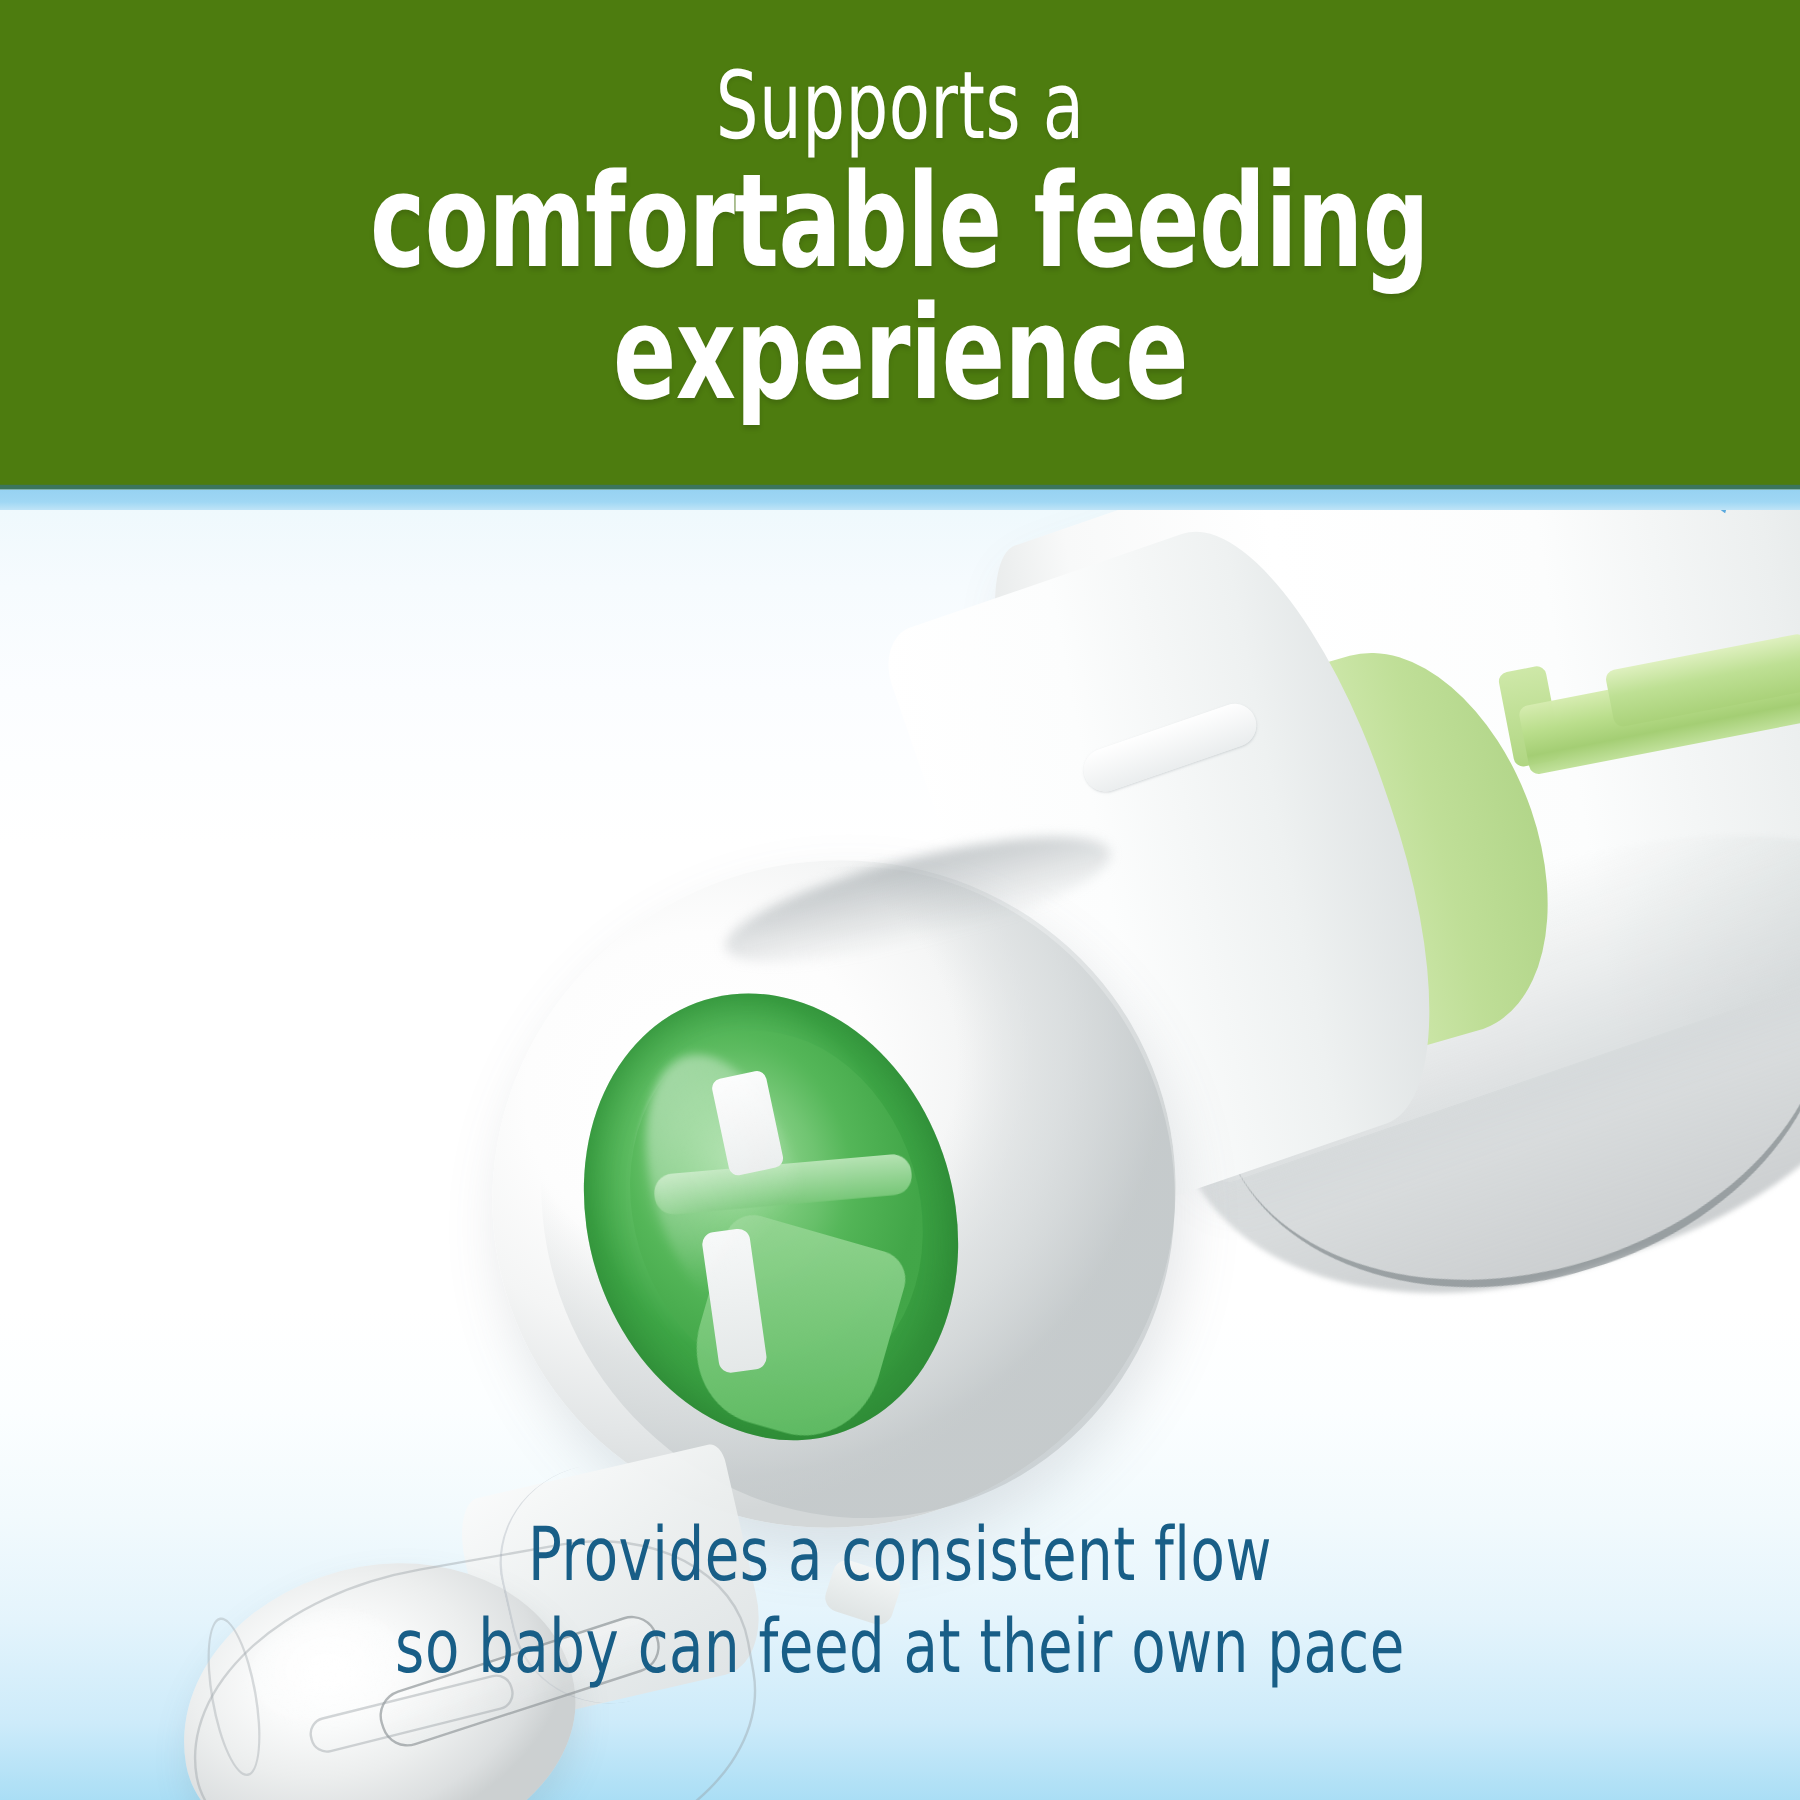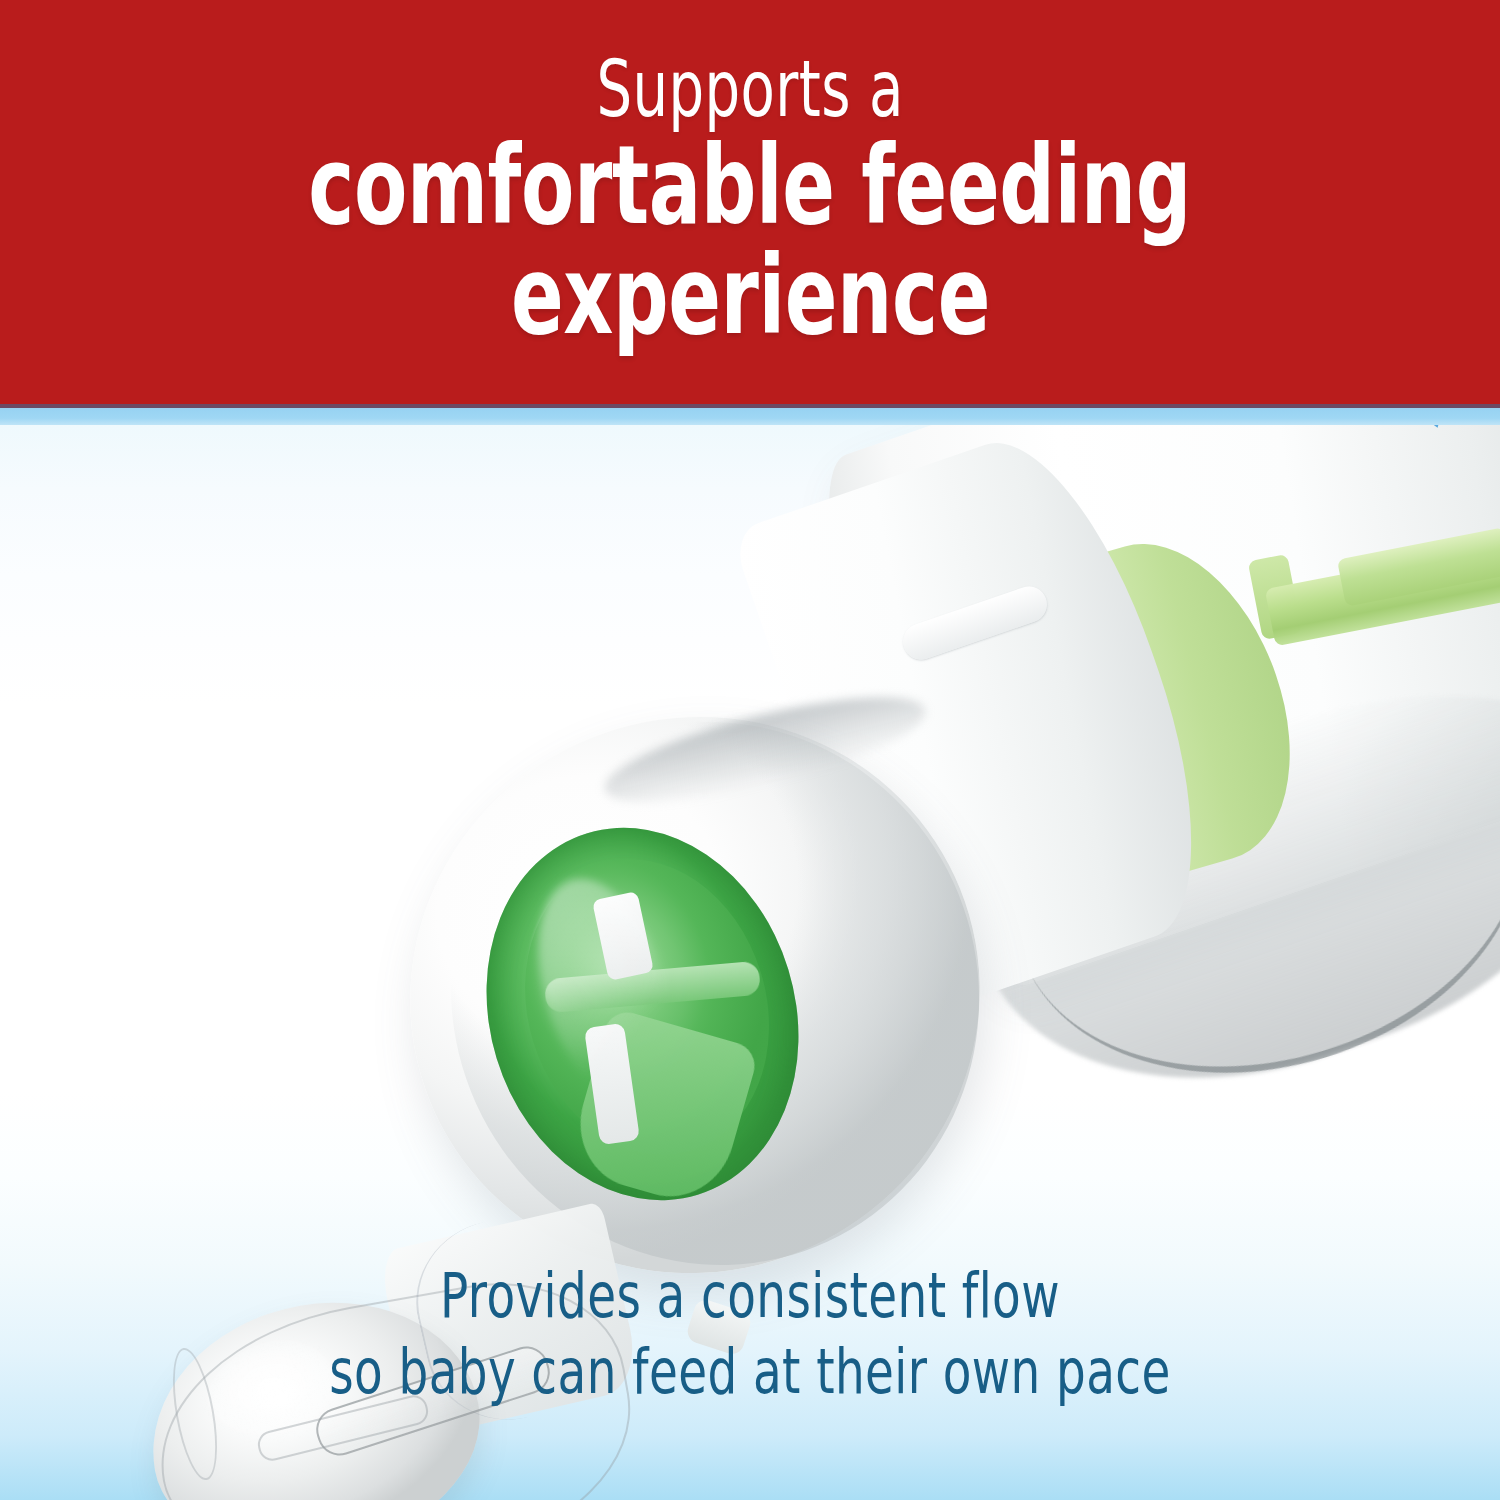--- a/index.html
+++ b/index.html
@@ -6,21 +6,21 @@
   body{
     width:1500px;height:1500px;overflow:hidden;
     font-family:"Liberation Sans",sans-serif;
     background:#ffffff;
   }
   .canvas{position:relative;width:1500px;height:1500px;overflow:hidden;}
 
   
   .header{
     position:absolute;left:0;top:0;width:1500px;height:408px;
-    background:#b91c1c;
+    background:#4d7c0f;
     display:flex;flex-direction:column;align-items:center;justify-content:center;
     box-sizing:border-box;padding-bottom:6px;
   }
   .hl-thin{
     color:#ffffff;
     font-family:"Liberation Sans Narrow","DejaVu Sans Condensed","Liberation Sans",sans-serif;
     font-weight:300;
     font-size:78px;
     line-height:0.98;
     letter-spacing:0.5px;

